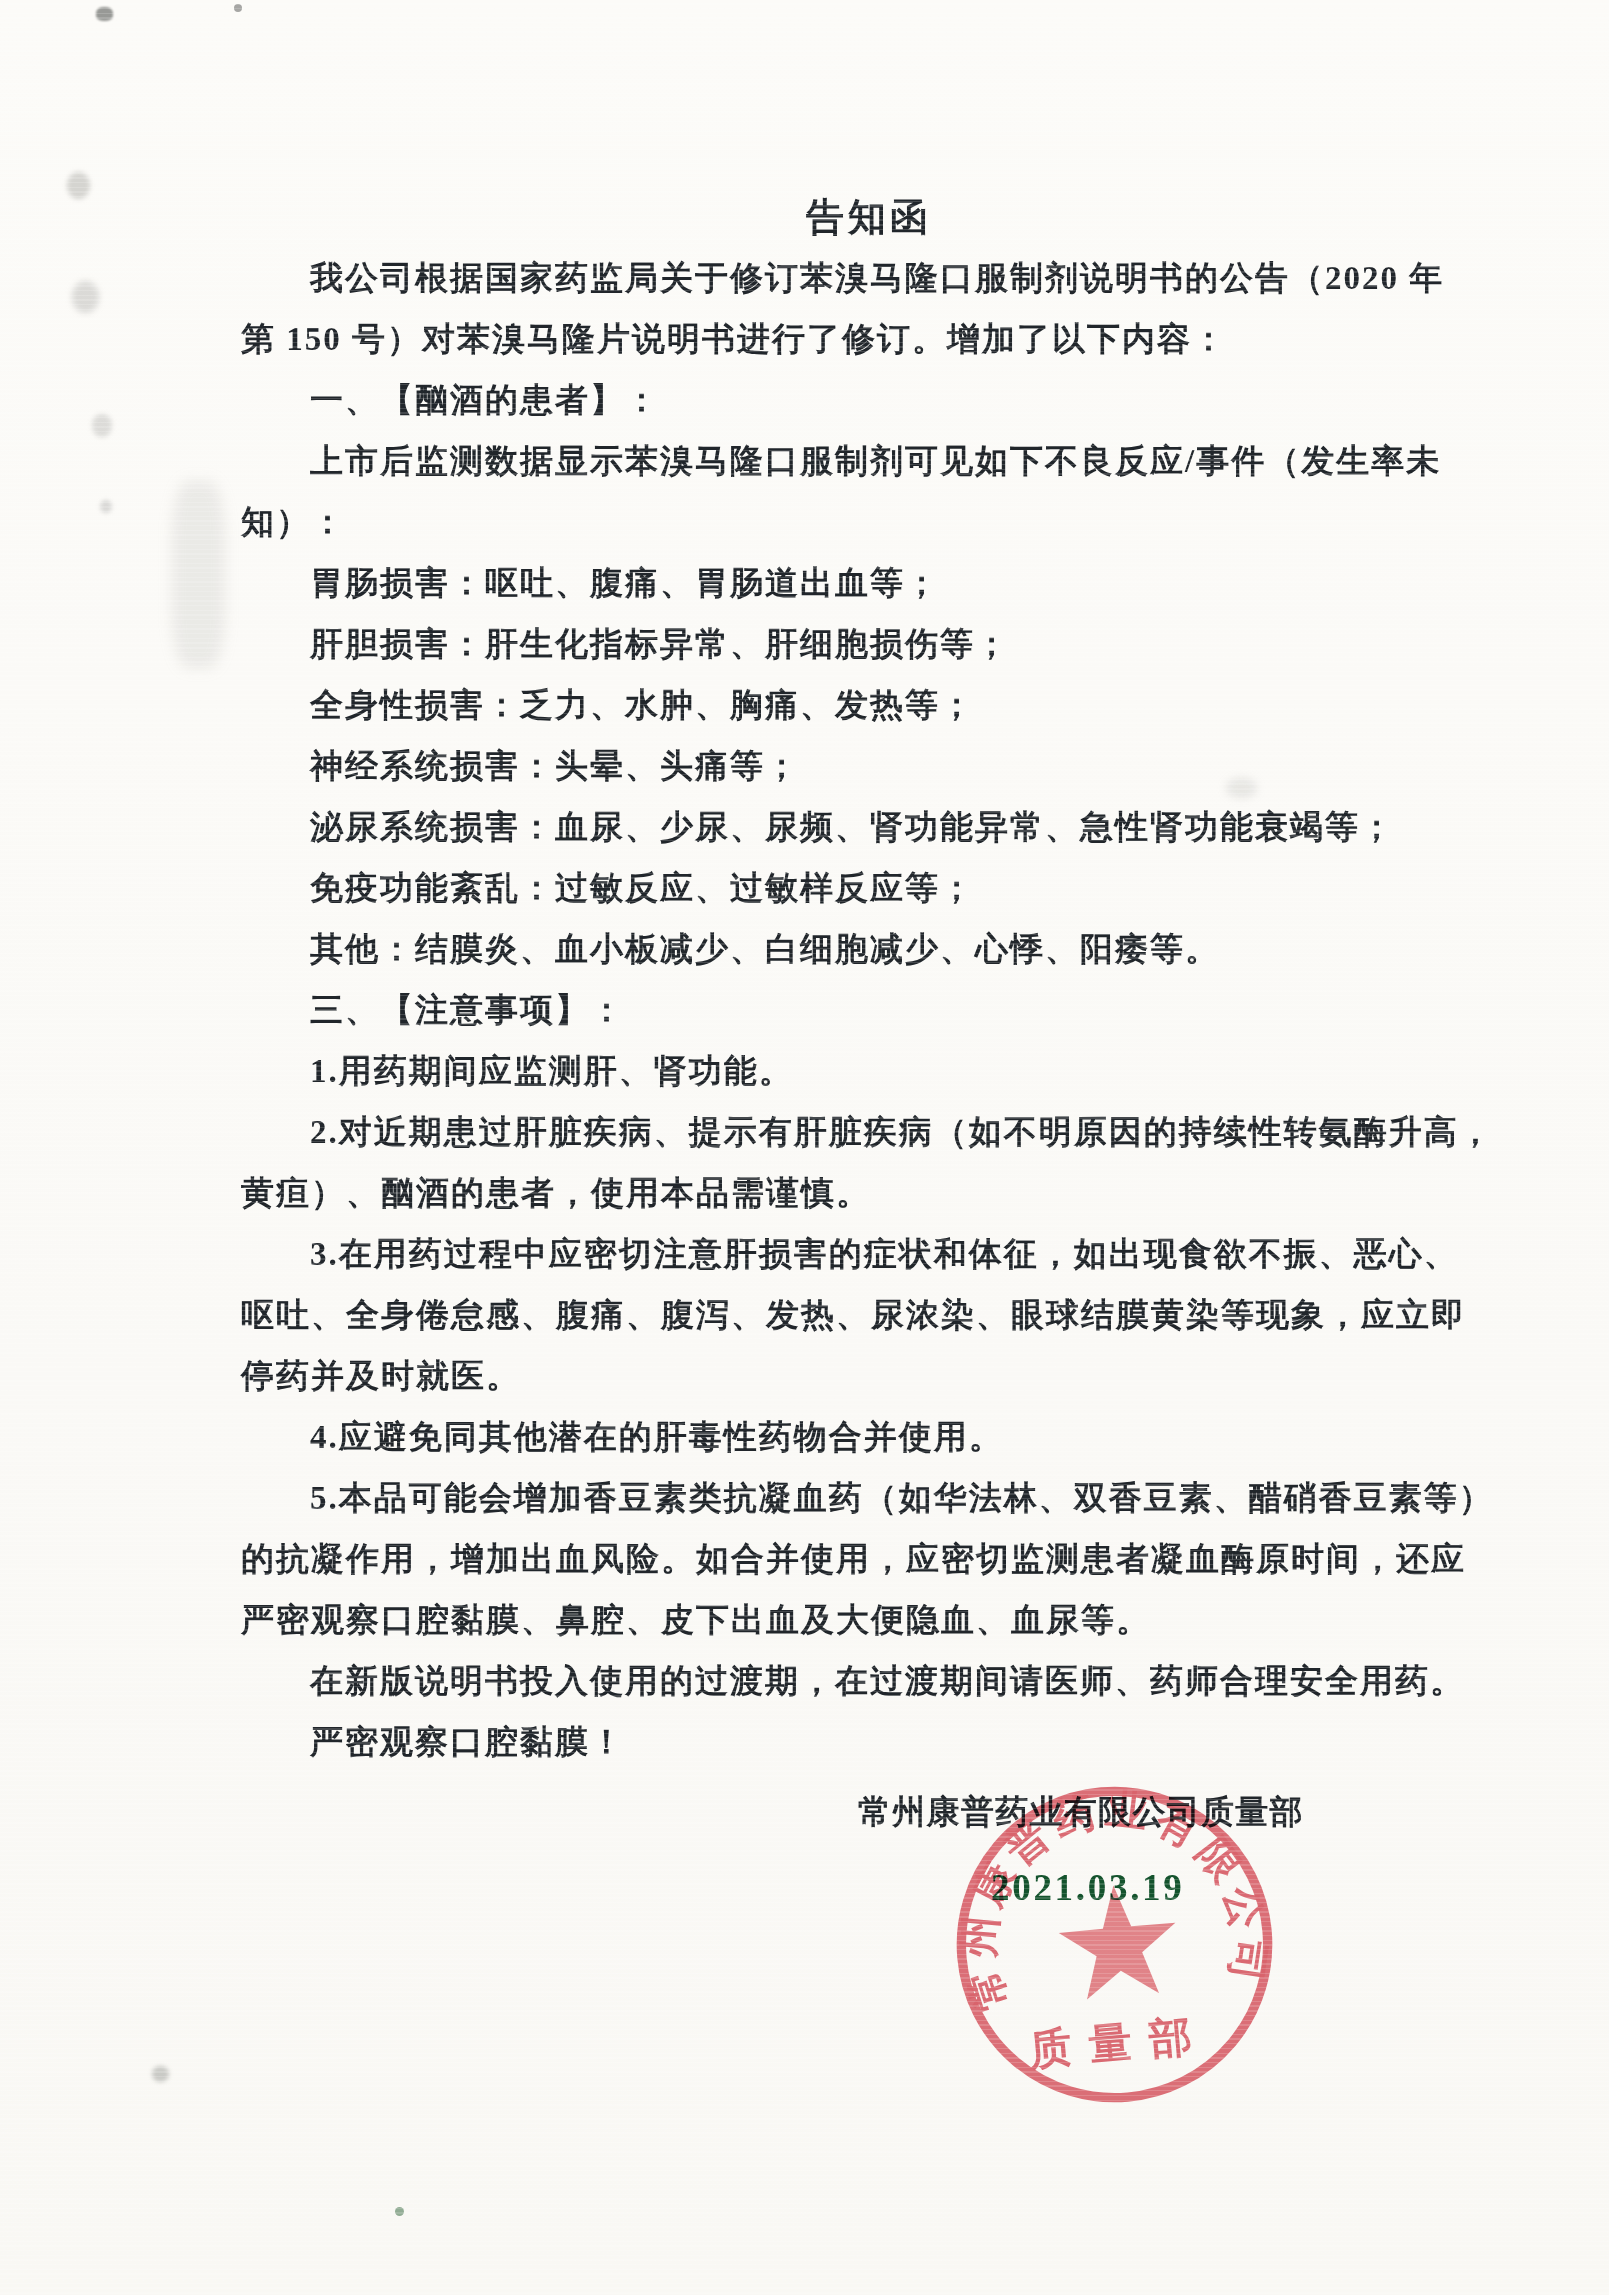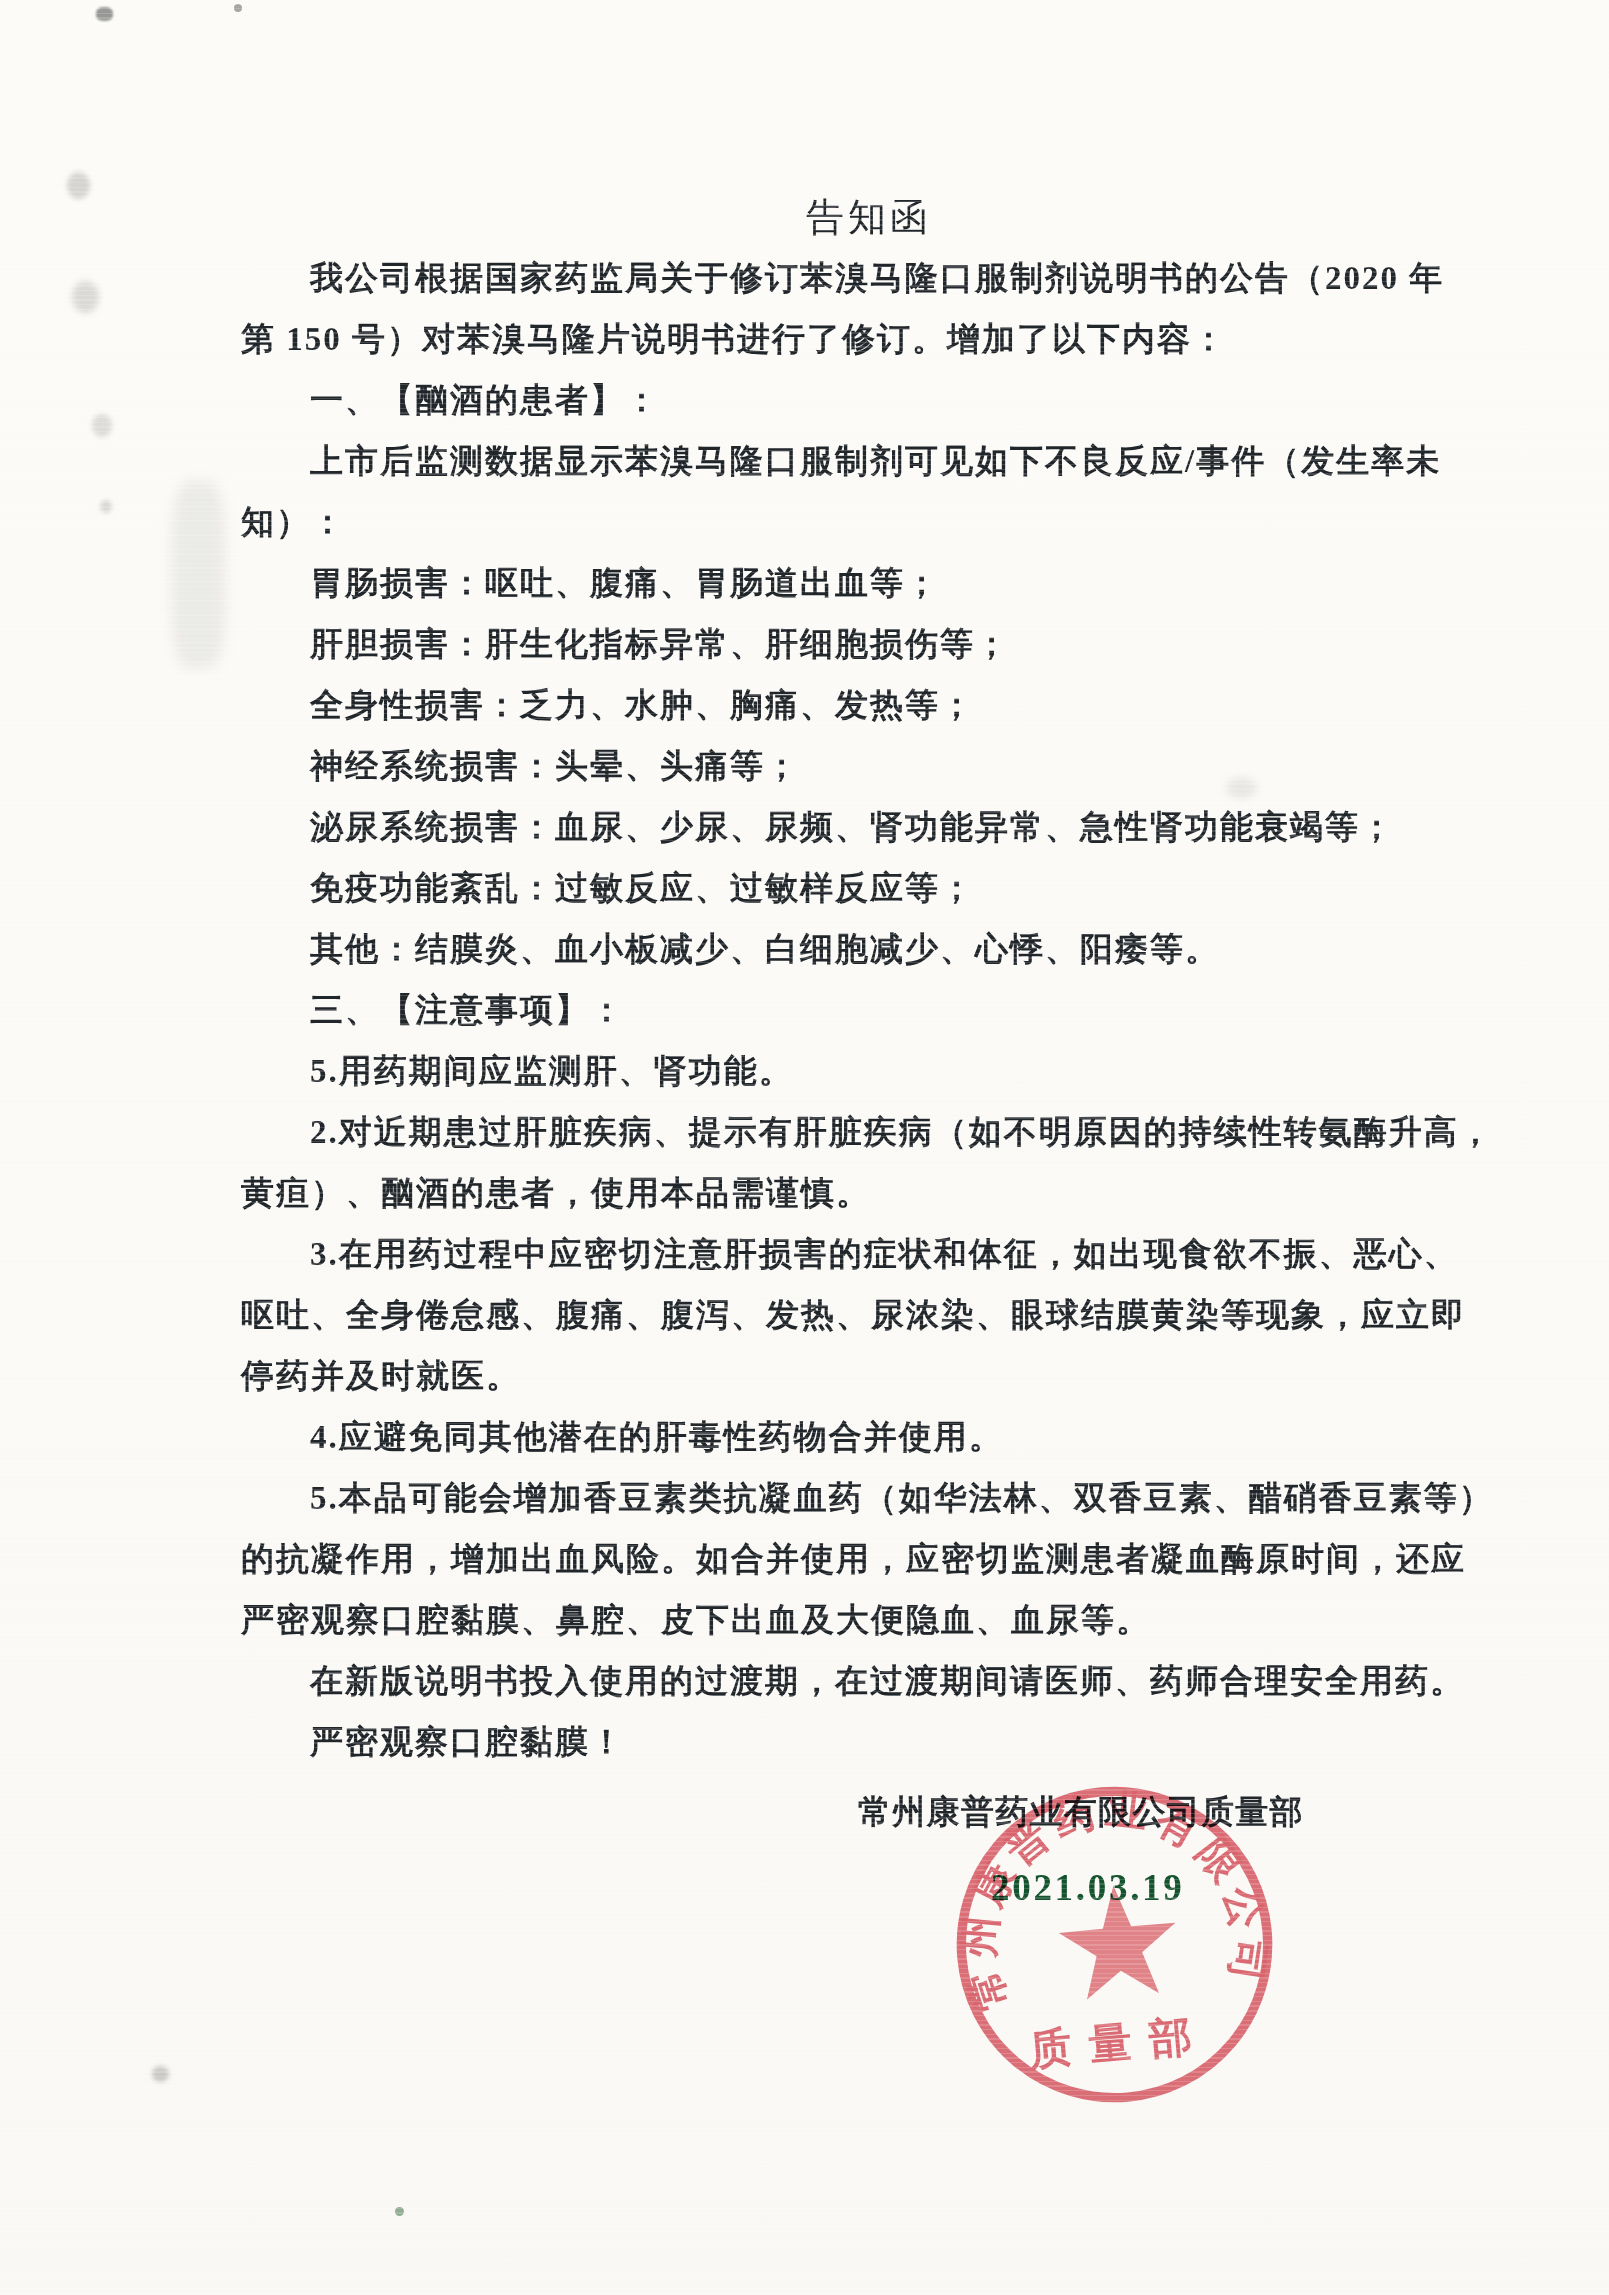--- a/index.html
+++ b/index.html
@@ -11,21 +11,21 @@
   #paper{position:absolute;inset:0;background:linear-gradient(180deg,#fcfbf8 0%,#faf9f6 60%,#f9f8f4 100%);}
   
   #doc{
     position:absolute;left:241px;top:187px;width:1162px;
     color:#21262b;font-weight:600;font-size:33px;letter-spacing:2px;
   }
   .line{height:61px;line-height:61px;white-space:nowrap;}
   .line.ind{text-indent:69px;}
   .title-line{
     height:61px;line-height:61px;text-align:center;
-    font-size:38px;font-weight:400;letter-spacing:4px;
+    font-size:38px;font-weight:700;letter-spacing:4px;
     position:relative;left:47px;
   }
   .sig{position:relative;top:9.4px;padding-left:617px;letter-spacing:1.3px;}
   .date-line{
     position:relative;top:23px;padding-left:750px;
     font-family:"Liberation Serif","DejaVu Serif",serif;
     font-weight:700;font-size:37px;letter-spacing:2.7px;color:#14532d;
   }
   
   #seal{
@@ -56,21 +56,21 @@
       <div class="line ind">上市后监测数据显示苯溴马隆口服制剂可见如下不良反应/事件（发生率未</div>
       <div class="line">知）：</div>
       <div class="line ind">胃肠损害：呕吐、腹痛、胃肠道出血等；</div>
       <div class="line ind">肝胆损害：肝生化指标异常、肝细胞损伤等；</div>
       <div class="line ind">全身性损害：乏力、水肿、胸痛、发热等；</div>
       <div class="line ind">神经系统损害：头晕、头痛等；</div>
       <div class="line ind">泌尿系统损害：血尿、少尿、尿频、肾功能异常、急性肾功能衰竭等；</div>
       <div class="line ind">免疫功能紊乱：过敏反应、过敏样反应等；</div>
       <div class="line ind">其他：结膜炎、血小板减少、白细胞减少、心悸、阳痿等。</div>
       <div class="line ind">三、【注意事项】：</div>
-      <div class="line ind">5.用药期间应监测肝、肾功能。</div>
+      <div class="line ind">1.用药期间应监测肝、肾功能。</div>
       <div class="line ind">2.对近期患过肝脏疾病、提示有肝脏疾病（如不明原因的持续性转氨酶升高，</div>
       <div class="line">黄疸）、酗酒的患者，使用本品需谨慎。</div>
       <div class="line ind">3.在用药过程中应密切注意肝损害的症状和体征，如出现食欲不振、恶心、</div>
       <div class="line">呕吐、全身倦怠感、腹痛、腹泻、发热、尿浓染、眼球结膜黄染等现象，应立即</div>
       <div class="line">停药并及时就医。</div>
       <div class="line ind">4.应避免同其他潜在的肝毒性药物合并使用。</div>
       <div class="line ind">5.本品可能会增加香豆素类抗凝血药（如华法林、双香豆素、醋硝香豆素等）</div>
       <div class="line">的抗凝作用，增加出血风险。如合并使用，应密切监测患者凝血酶原时间，还应</div>
       <div class="line">严密观察口腔黏膜、鼻腔、皮下出血及大便隐血、血尿等。</div>
       <div class="line ind">在新版说明书投入使用的过渡期，在过渡期间请医师、药师合理安全用药。</div>

